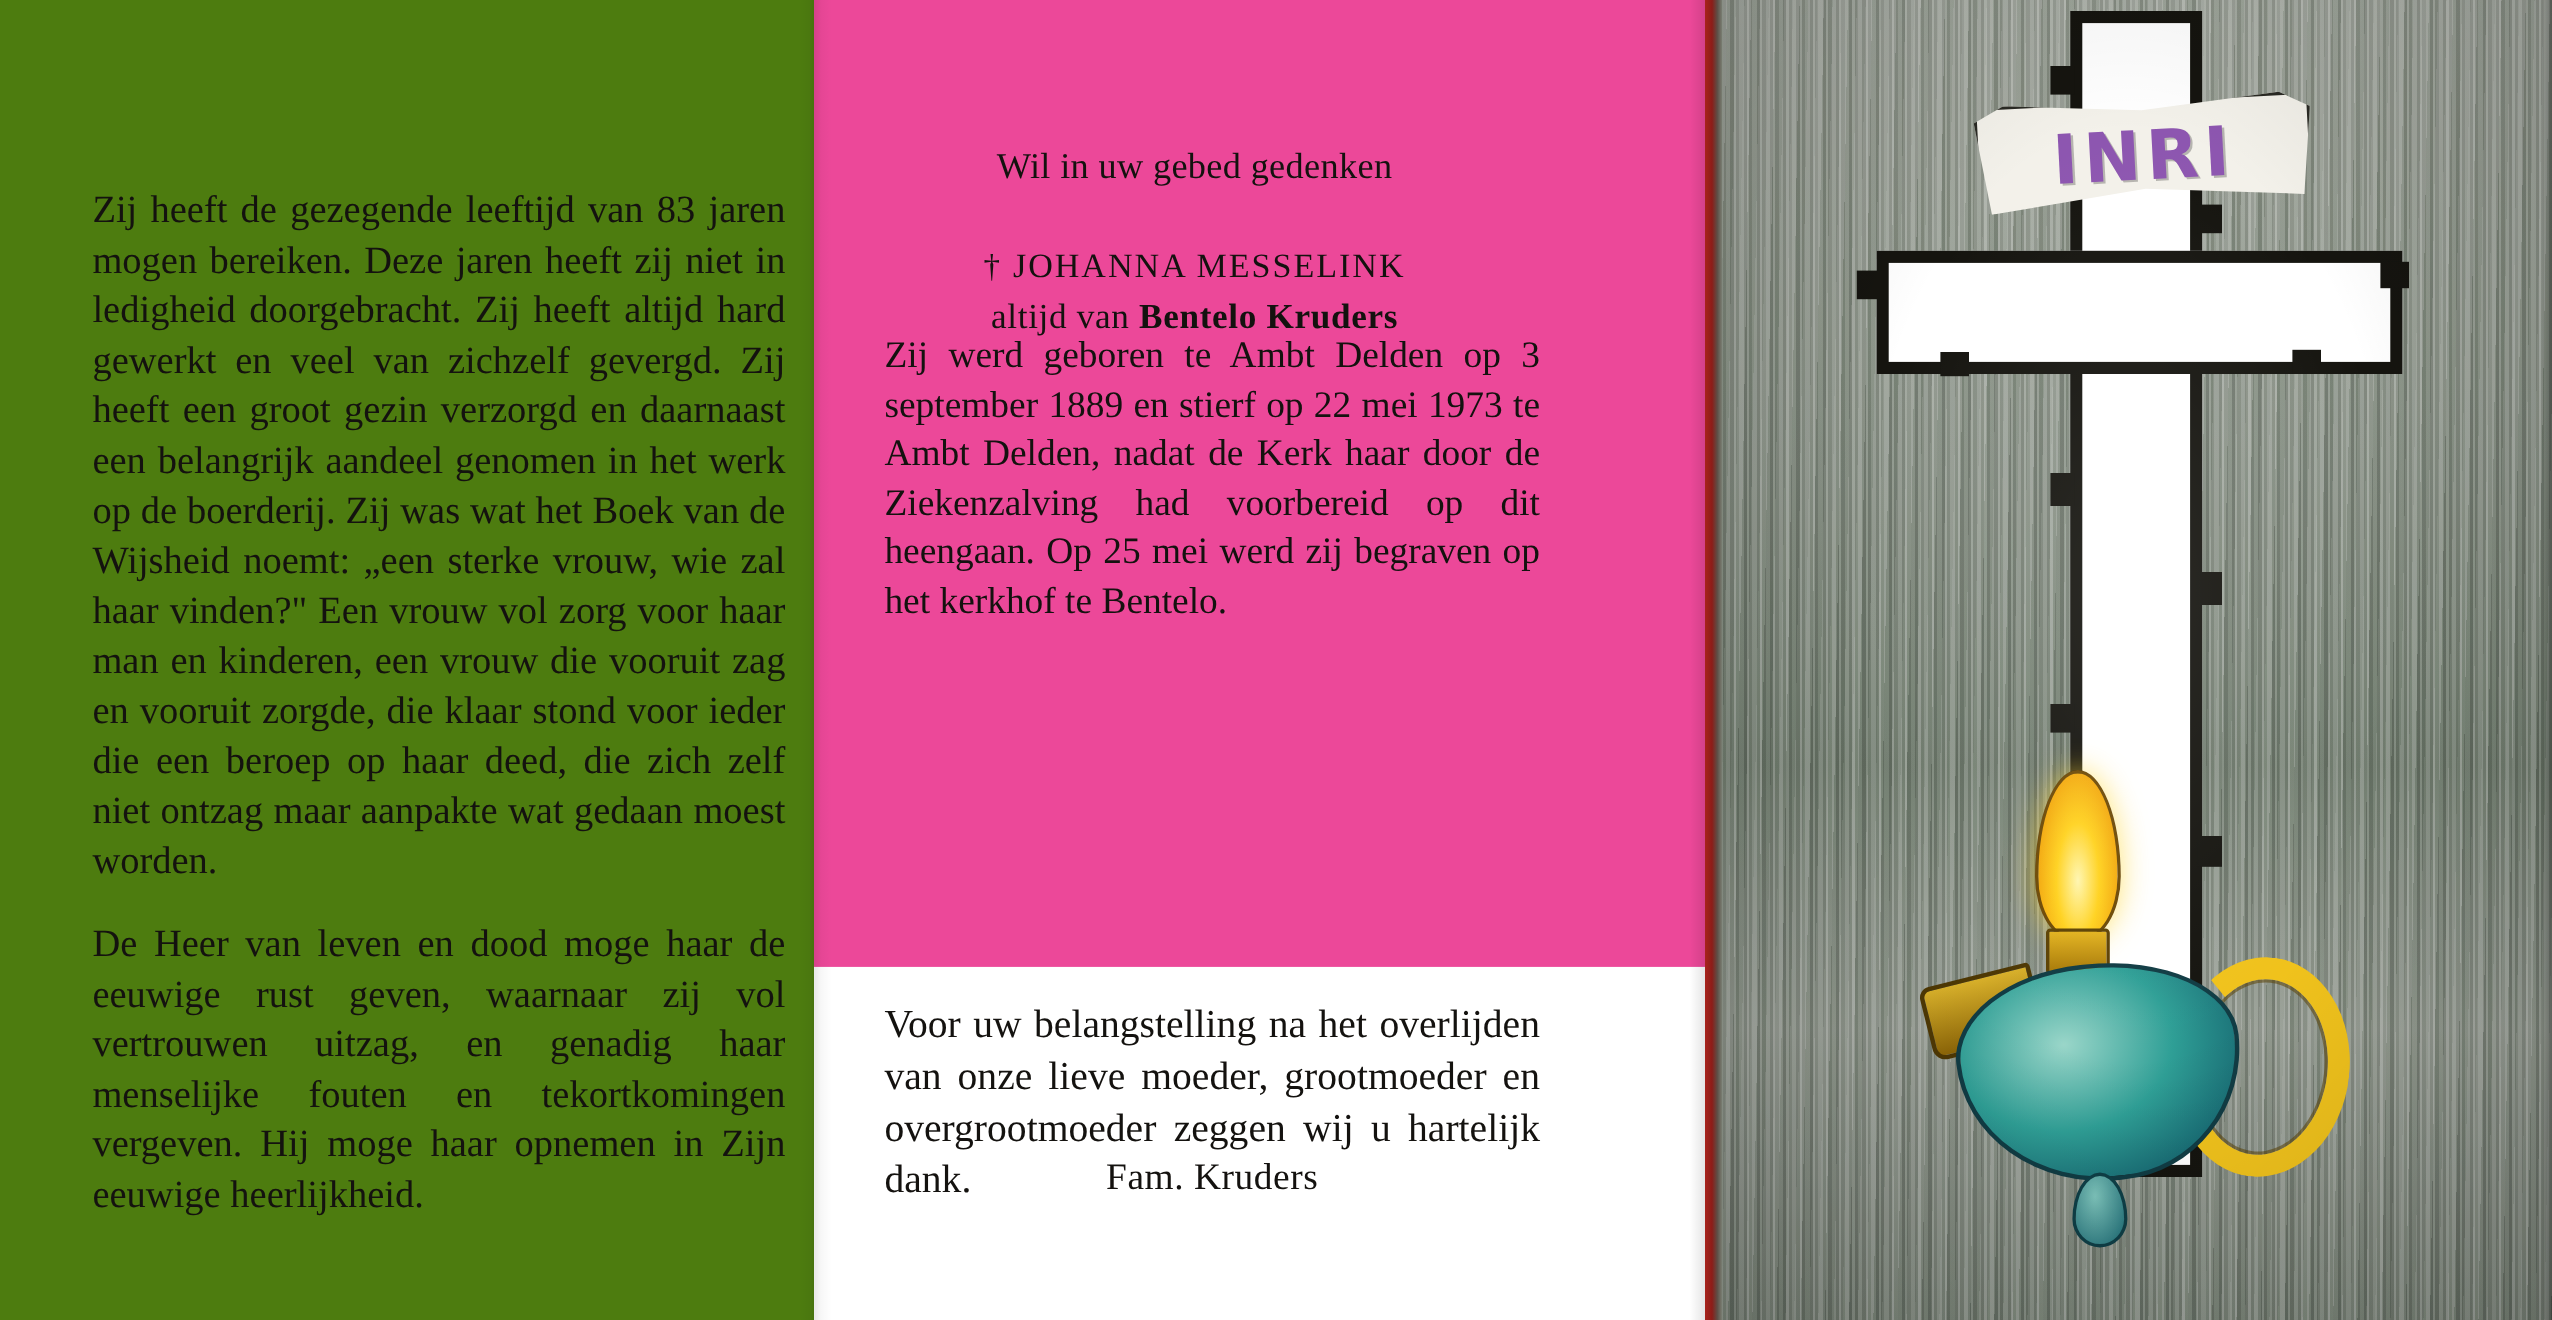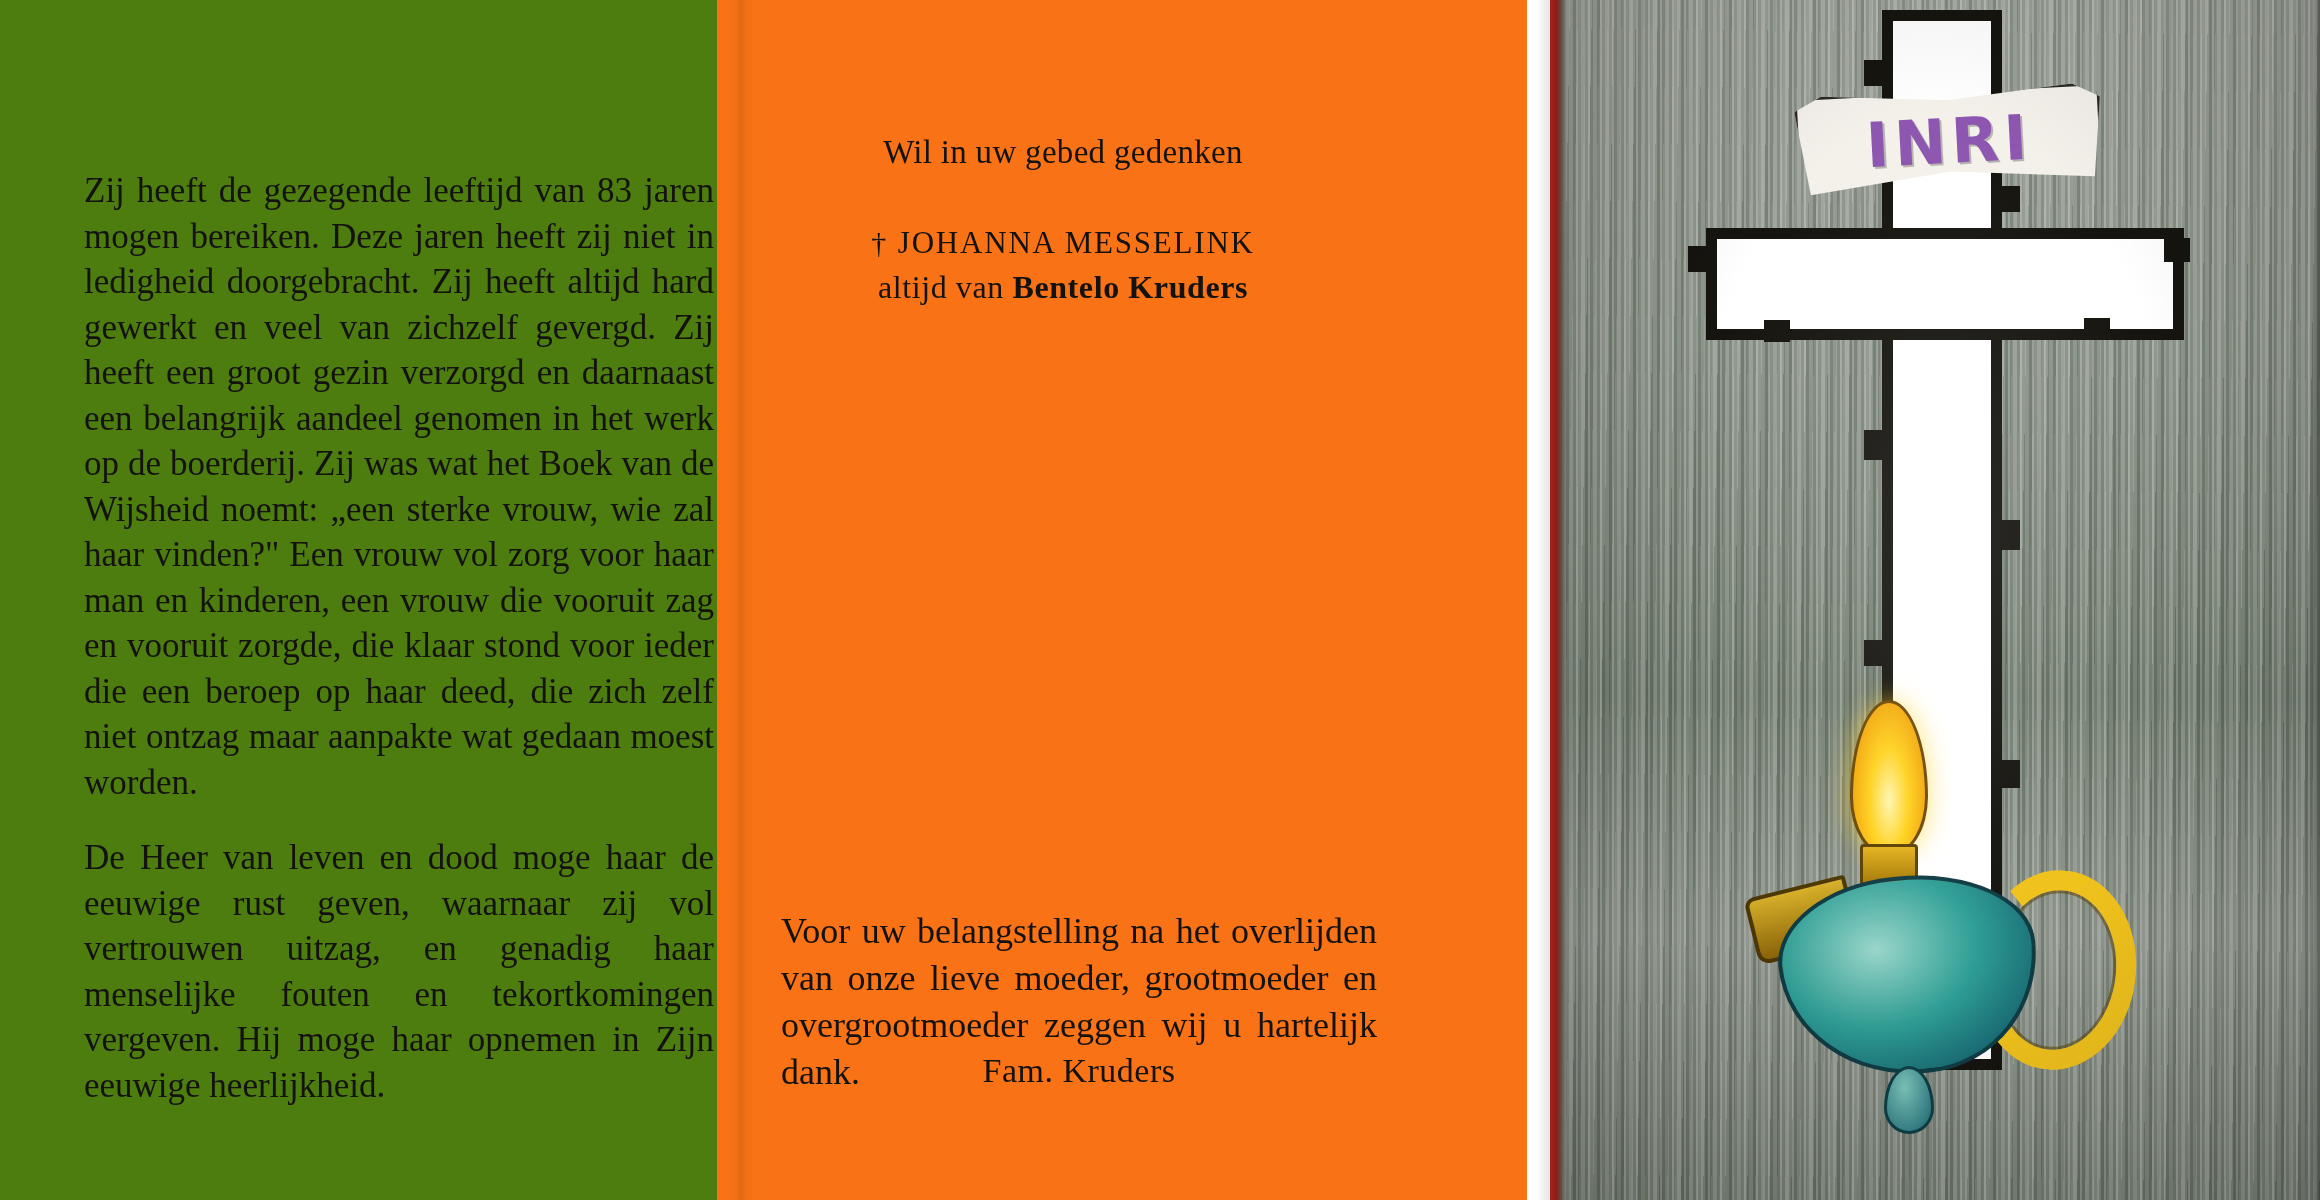--- a/index.html
+++ b/index.html
@@ -20,25 +20,25 @@
   .panel-left {
     position: absolute;
     left: 0;
     top: 0;
     width: 740px;
     height: 1200px;
     background: #4d7c0f;
   }
   .panel-middle {
     position: absolute;
-    left: 717px;
+    left: 740px;
     top: 0;
     width: 810px;
-    height: 1200px;
-    background: #f97316;
+    height: 879px;
+    background: #ec4899;
   }
   
   .fold {
     position: absolute;
     top: 0;
     left: 726px;
     width: 30px;
     height: 1200px;
     background: linear-gradient(to right,
        rgba(0,0,0,0.00) 0%,
@@ -351,20 +351,21 @@
       <div class="mid-head-line">Wil in uw gebed gedenken</div>
       <div class="mid-name">
         <span class="dagger">†</span><span class="caps">JOHANNA MESSELINK</span>
       </div>
       <div class="mid-widow">
         <span>altijd van</span>
         <b>Bentelo Kruders</b>
       </div>
     </div>
 
+    <div class="mid-bio">Zij werd geboren te Ambt Delden op 3 september 1889 en stierf op 22 mei 1973 te Ambt Delden, nadat de Kerk haar door de Ziekenzalving had voorbereid op dit heengaan. Op 25 mei werd zij begraven op het kerkhof te Bentelo.</div>
 
     <div class="mid-thanks">Voor uw belangstelling na het overlijden van onze lieve moeder, grootmoeder en overgrootmoeder zeggen wij u hartelijk dank.</div>
 
     <div class="mid-sign">Fam. Kruders</div>
   </div>
 
   <div class="fold"></div>
   <div class="edge-right-text"></div>
 
   <div class="panel-right">

